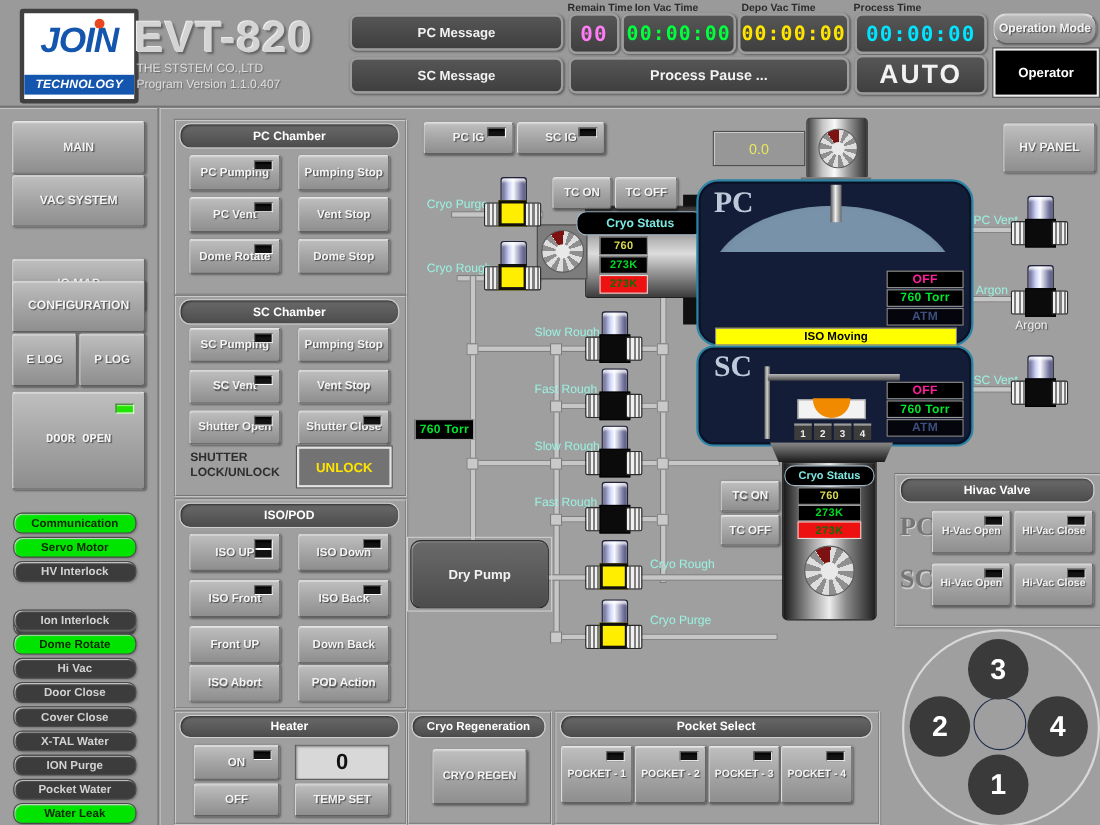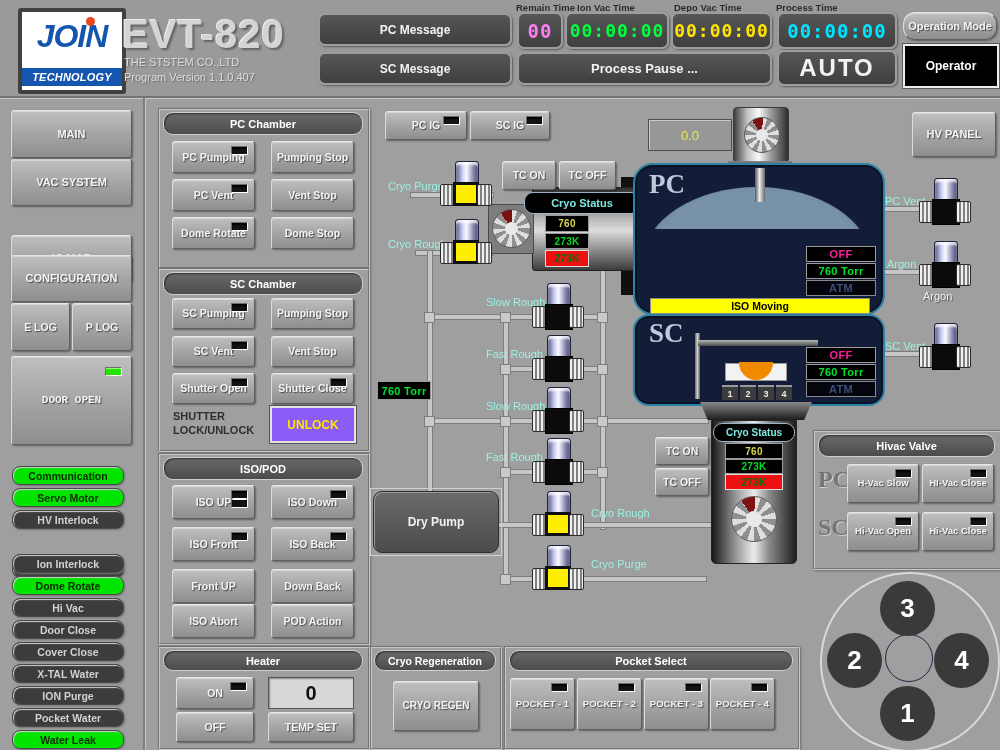--- a/index.html
+++ b/index.html
@@ -169,21 +169,21 @@
       <span>Shutter Open</span>
     </div>
   <div class="b" style="left:271px;top:373px;width:81px;height:29px;">
       <span class="led"></span>
       <span>Shutter Close</span>
     </div>
   <div class="abs" style="left:173px;top:409px;font:bold 11px 'Liberation Sans',sans-serif;color:#2e2e2e;line-height:14px;">
     <div>SHUTTER</div>
     <div>LOCK/UNLOCK</div>
   </div>
-  <div class="abs" style="left:270px;top:406px;width:82px;height:33px;background:#8b5cf6;border:2px solid #e3e3e3;box-shadow:0 0 0 1px #555;color:#ffe400;font:bold 12px 'Liberation Sans',sans-serif;display:flex;align-items:center;justify-content:center;cursor:pointer;">UNLOCK</div>
+  <div class="abs" style="left:270px;top:406px;width:82px;height:33px;background:#737373;border:2px solid #e3e3e3;box-shadow:0 0 0 1px #555;color:#ffe400;font:bold 12px 'Liberation Sans',sans-serif;display:flex;align-items:center;justify-content:center;cursor:pointer;">UNLOCK</div>
 
   <div class="p" style="left:158px;top:453px;width:208px;height:188px;"></div>
   <div class="t" style="left:163px;top:457px;width:198px;height:21px;">ISO/POD</div>
   <div class="b" style="left:172px;top:485px;width:81px;height:32px;">
       <span class="led two"></span>
       <span>ISO UP</span>
     </div>
   <div class="b" style="left:271px;top:485px;width:81px;height:32px;">
       <span class="led"></span>
       <span>ISO Down</span>
@@ -416,21 +416,21 @@
       <span class="cl"></span>
       <span class="core"></span>
       <span class="cr"></span>
     </div>
 
   <div class="p" style="left:813px;top:430px;width:185px;height:136px;"></div>
   <div class="t" style="left:818px;top:434px;width:175px;height:21px;">Hivac Valve</div>
   <div class="abs serif" style="left:818px;top:466px;font-size:24px;color:#757575;text-shadow:1px 1px 0 #cfcfcf;">PC</div>
   <div class="b" style="left:847px;top:464px;width:70px;height:37px;font-size:9.5px;">
       <span class="led"></span>
-      <span>H-Vac Slow</span>
+      <span>H-Vac Open</span>
     </div>
   <div class="b" style="left:922px;top:464px;width:70px;height:37px;font-size:9.5px;">
       <span class="led"></span>
       <span>HI-Vac Close</span>
     </div>
   <div class="abs serif" style="left:818px;top:514px;font-size:24px;color:#757575;text-shadow:1px 1px 0 #cfcfcf;">SC</div>
   <div class="b" style="left:847px;top:512px;width:70px;height:37px;font-size:9.5px;">
       <span class="led"></span>
       <span>Hi-Vac Open</span>
     </div>

